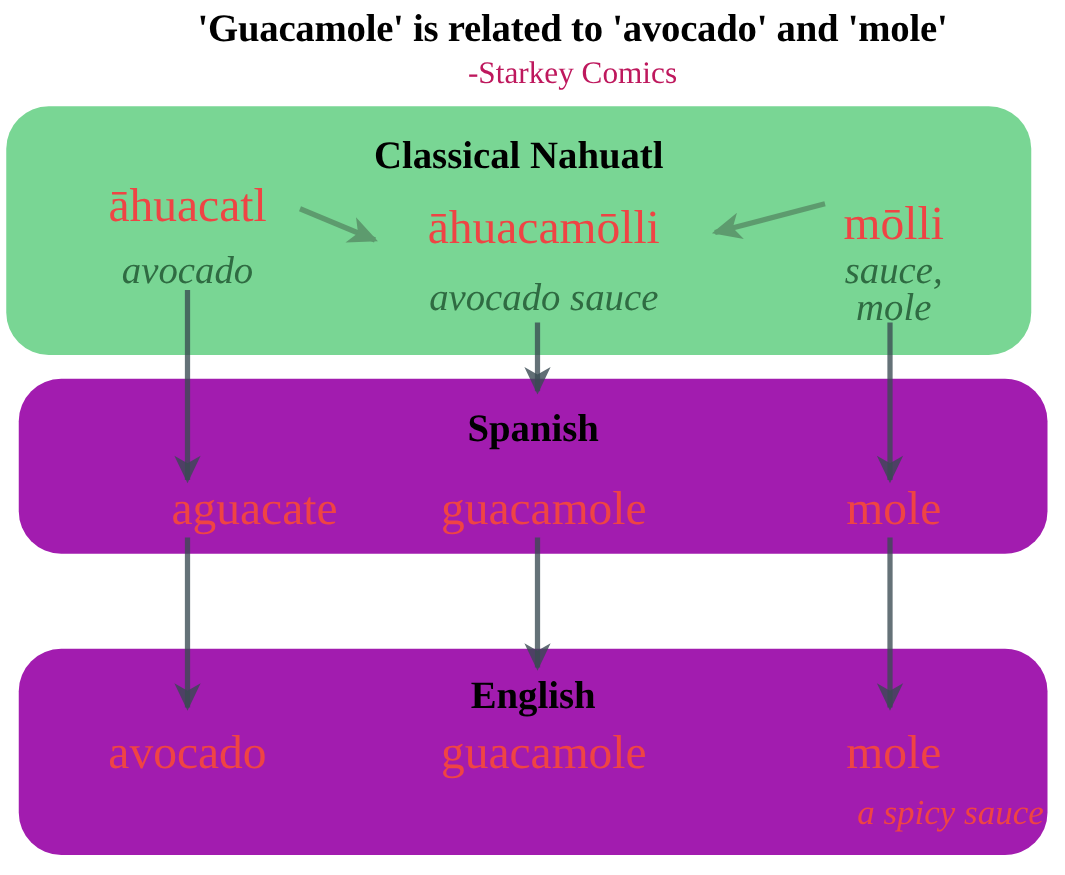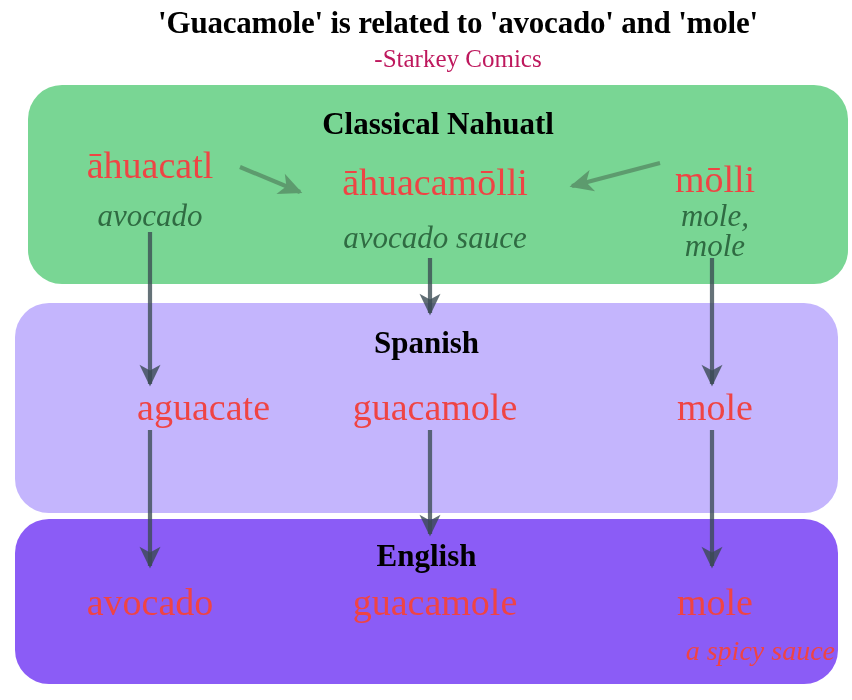--- a/index.html
+++ b/index.html
@@ -43,39 +43,39 @@
     margin-top: 1px;
   }
 
   
   .panel {
     position: absolute;
     border-radius: 34px;
     box-sizing: border-box;
   }
   #panel-nahuatl {
-    left: 28px;
+    left: 5px;
     top: 85px;
     width: 820px;
     height: 199px;
     background: #79d694;
   }
   #panel-spanish {
     left: 15px;
     top: 303px;
     width: 823px;
-    height: 210px;
-    background: #c4b5fd;
+    height: 140px;
+    background: #a21caf;
   }
   #panel-english {
     left: 15px;
     top: 519px;
     width: 823px;
     height: 165px;
-    background: #8b5cf6;
+    background: #a21caf;
   }
 
   .panel-heading {
     position: absolute;
     left: 0;
     width: 100%;
     text-align: center;
     font-family: "Liberation Serif", "DejaVu Serif", serif;
     font-weight: bold;
     color: #000000;
@@ -193,21 +193,21 @@
   </g>
 </svg>
 
 <div class="word" id="w-ahuacatl">āhuacatl</div>
 <div class="gloss gloss-green" id="g-avocado-n">avocado</div>
 
 <div class="word" id="w-ahuacamolli">āhuacamōlli</div>
 <div class="gloss gloss-green" id="g-avocadosauce">avocado sauce</div>
 
 <div class="word" id="w-molli">mōlli</div>
-<div class="gloss gloss-green" id="g-sauce">mole,</div>
+<div class="gloss gloss-green" id="g-sauce">sauce,</div>
 <div class="gloss gloss-green" id="g-stew">mole</div>
 
 <div class="word" id="w-aguacate">aguacate</div>
 <div class="word" id="w-guacamole-s">guacamole</div>
 <div class="word" id="w-mole-s">mole</div>
 
 <div class="word" id="w-avocado-e">avocado</div>
 <div class="word" id="w-guacamole-e">guacamole</div>
 <div class="word" id="w-mole-e">mole</div>
 <div class="gloss gloss-grey" id="g-spicysauce">a spicy sauce</div>

